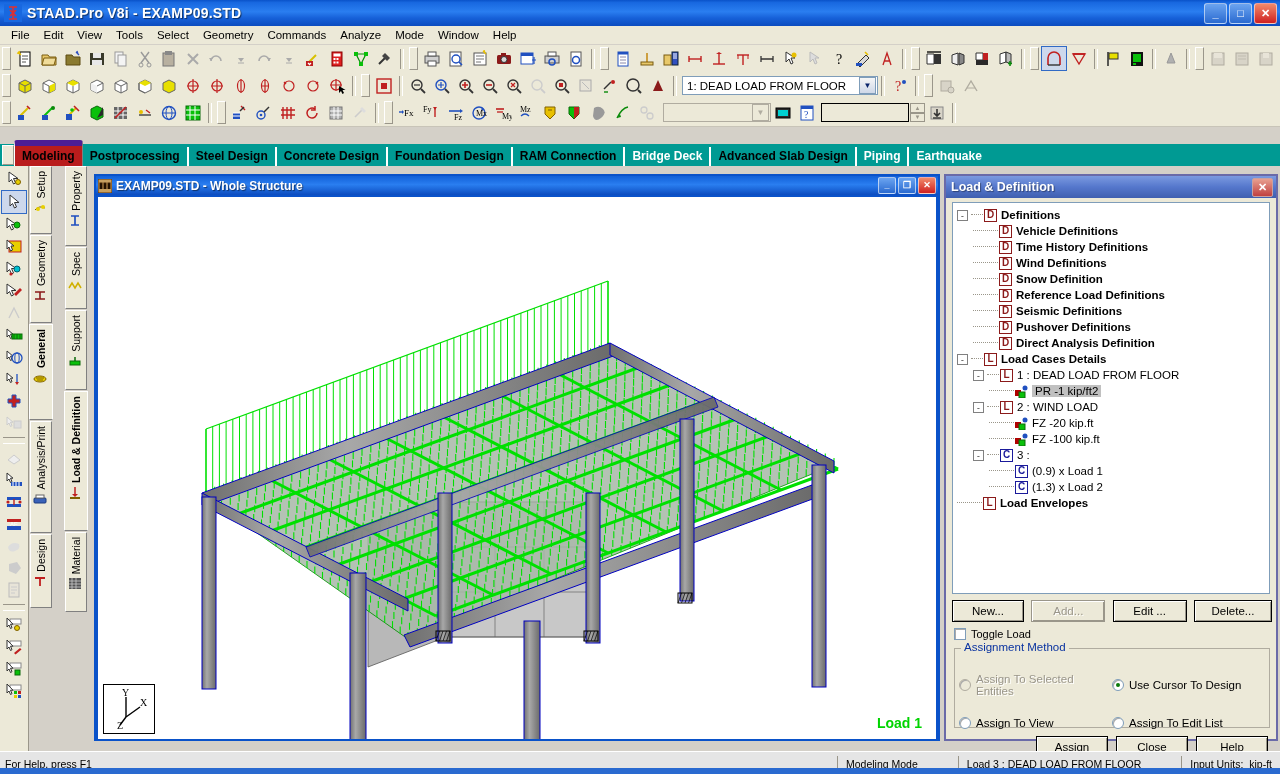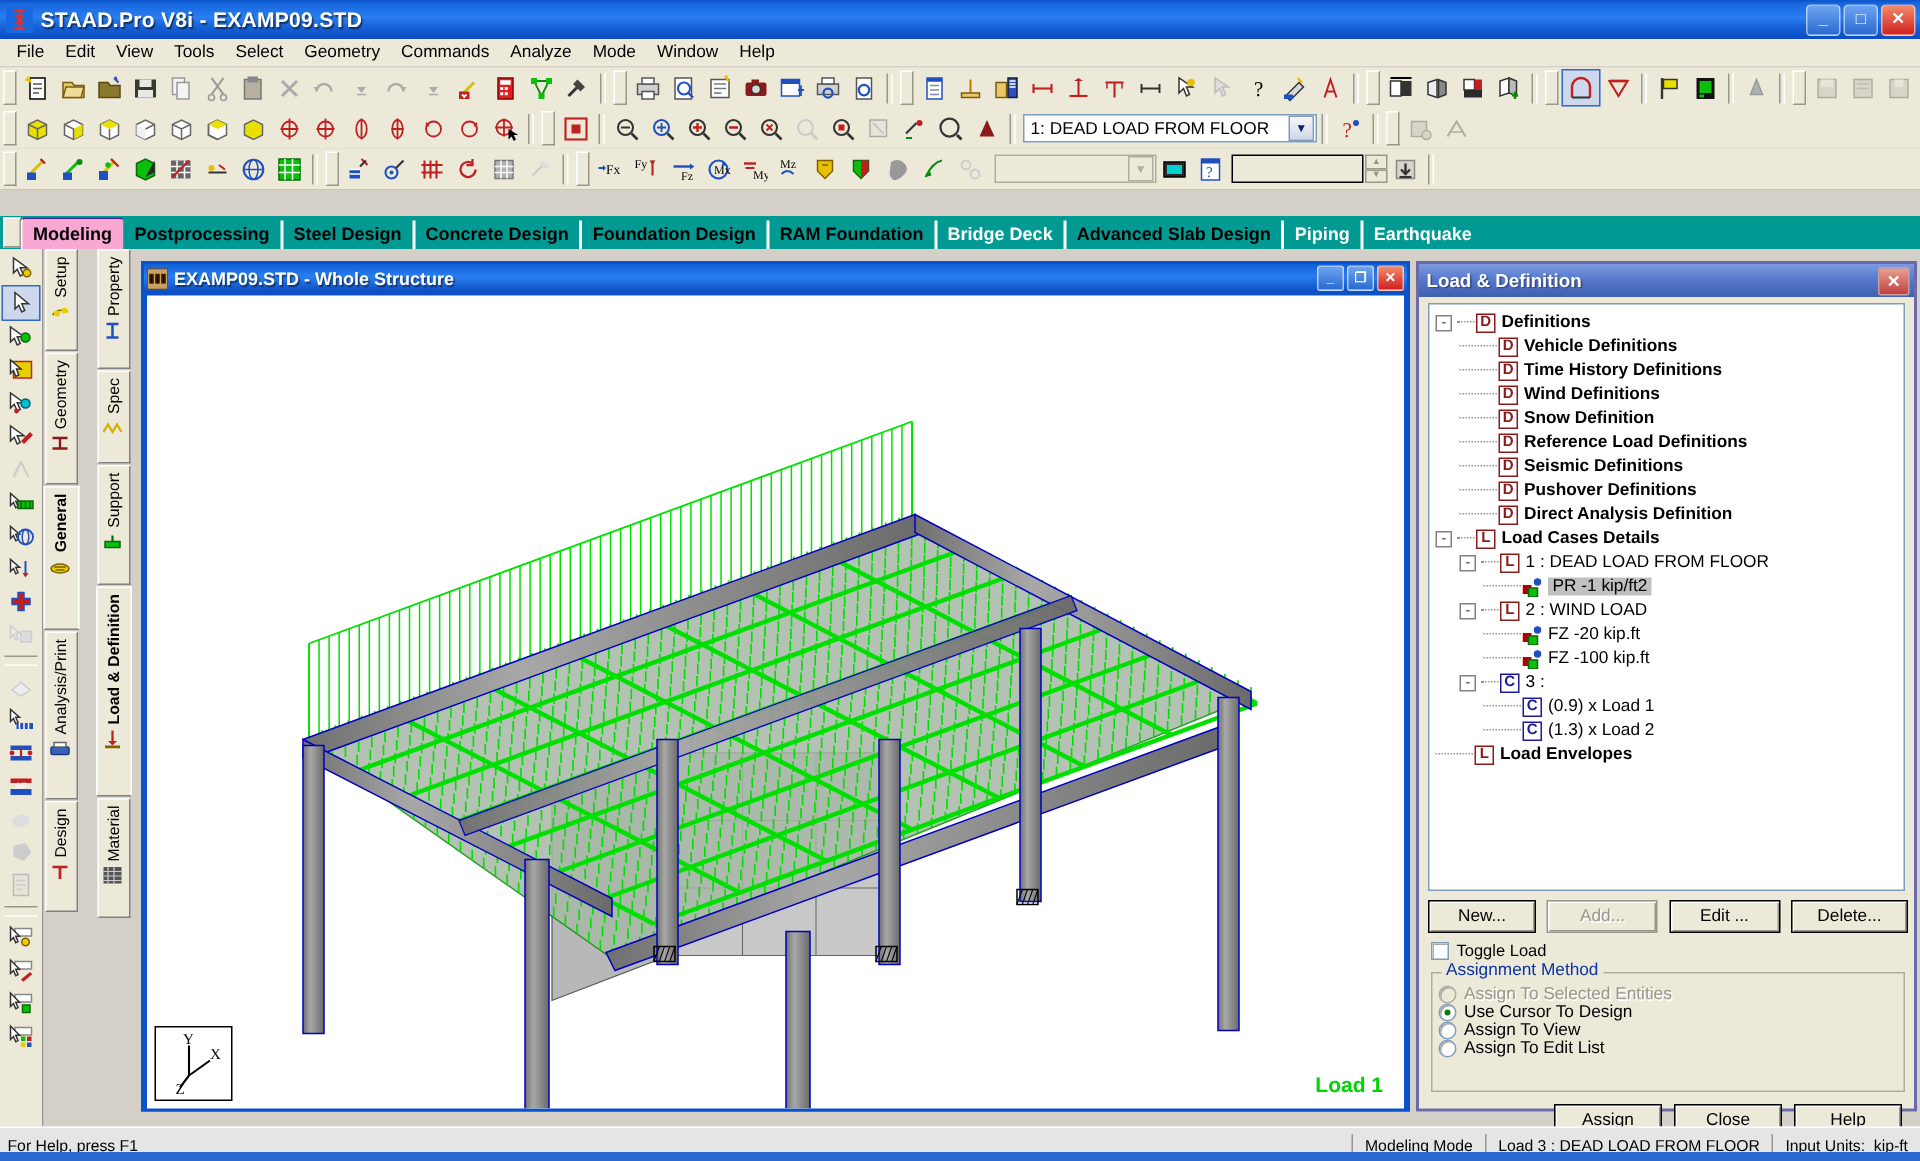--- a/index.html
+++ b/index.html
@@ -107,22 +107,22 @@
     background:#ece9d8;
     border-left:1px solid #fff;border-top:1px solid #fff;
     border-right:1px solid #9a968a;border-bottom:1px solid #9a968a;
   }
   .ptab{
     height:19px;line-height:19px;padding:0 7px;
     font-size:12px;font-weight:bold;color:#000;
     border-right:2px solid #fff;white-space:nowrap;
   }
   .ptab.active{
-    background:#f9a8d4;color:#000;height:20px;line-height:20px;
-    border-top:1px solid #4c1d95;border-left:1px solid #fff;
+    background:#b91c1c;color:#000;height:20px;line-height:20px;
+    border-top:6px solid #4c1d95;border-left:1px solid #fff;
     border-right:1px solid #808080;
     border-radius:3px 3px 0 0;
   }
   .ptab.light{color:#ffffff;}
 
   
   .workspace{
     position:absolute;left:0;top:166px;width:1280px;height:585px;
     background:#d4d0c8;
   }
@@ -272,22 +272,22 @@
   }
   .grp{
     position:absolute;left:6px;top:448px;width:316px;height:80px;
     border:1px solid #b0aca0;box-sizing:border-box;
   }
   .grp-title{
     position:absolute;left:6px;top:-8px;background:#ece9d8;padding:0 3px;
     font-size:11.5px;color:#0a33a0;
   }
   .radio-grid{
-    position:absolute;left:4px;top:8px;width:306px;
-    display:grid;grid-template-columns:1fr;row-gap:0;
+    position:absolute;left:4px;top:24px;width:306px;
+    display:grid;grid-template-columns:1fr 1fr;row-gap:20px;
   }
   .rad{display:flex;align-items:center;font-size:11.5px;color:#000;}
   .rad .rdot{
     width:12px;height:12px;border-radius:50%;
     background:#fff;border:1px solid #7f9db9;box-shadow:inset 1px 1px 0 #aaa;
     margin-right:5px;flex:0 0 auto;position:relative;box-sizing:border-box;
   }
   .rad.on .rdot::after{
     content:"";position:absolute;left:3px;top:3px;width:4px;height:4px;
     border-radius:50%;background:#0a7a0a;
@@ -305,21 +305,21 @@
 
   
   .statusbar{
     position:absolute;left:0;top:751px;width:1280px;height:23px;
     background:#e5e5e5;border-top:1px solid #fff;
     display:flex;align-items:center;font-size:10.5px;color:#000;
   }
   .sb-left{margin-left:5px;flex:1;}
   .sb-cell{
     padding:0 8px;border-left:1px solid #9a968a;height:15px;
-    display:flex;align-items:center;white-space:nowrap;
+    display:flex;align-items:center;white-space:nowrap;margin-left:32px;
   }
   .taskbar{
     position:absolute;left:0;top:768px;width:1280px;height:6px;
     background:#2a6ad0;
   }
 </style>
 </head>
 <body>
 
 <div id="app">
@@ -1074,21 +1074,21 @@
     <div class="sep"></div>
   </div>
 
   <div class="pagetabs">
     <div class="tgrip"></div>
     <div class="ptab active">Modeling</div>
     <div class="ptab">Postprocessing</div>
     <div class="ptab">Steel Design</div>
     <div class="ptab">Concrete Design</div>
     <div class="ptab">Foundation Design</div>
-    <div class="ptab">RAM Foundation</div>
+    <div class="ptab">RAM Connection</div>
     <div class="ptab light">Bridge Deck</div>
     <div class="ptab">Advanced Slab Design</div>
     <div class="ptab light">Piping</div>
     <div class="ptab light" style="border-right:none;">Earthquake</div>
   </div>
 
   <div class="workspace">
 
     <div class="leftstrip">
       <div class="lbtn">

